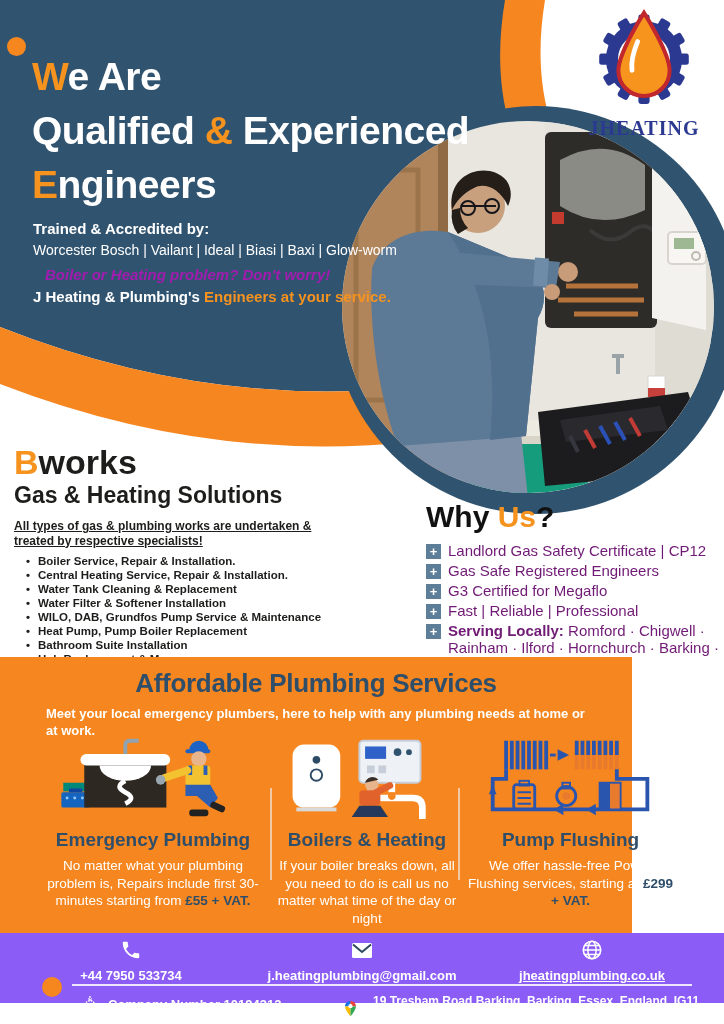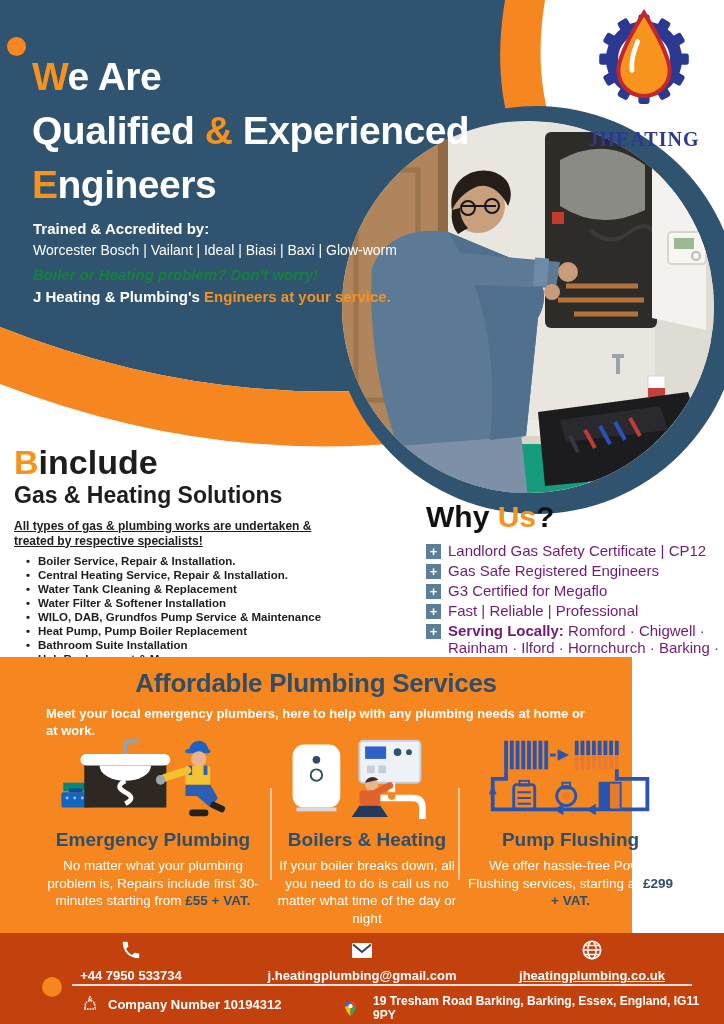--- a/index.html
+++ b/index.html
@@ -8,32 +8,32 @@
         font-family:"Liberation Sans", sans-serif;}
   .decor{position:absolute;left:0;top:0;}
 
   
   .dot{position:absolute;border-radius:50%;background:#F6871F;}
   .dot-top{left:7px;top:37px;width:19px;height:19px;}
   .dot-bottom{left:42px;top:977px;width:20px;height:20px;}
 
   
   .logo{position:absolute;left:582px;top:8px;width:124px;text-align:center;}
-  .logo-text{margin-top:20px;font-family:"Liberation Serif", serif;font-weight:bold;
+  .logo-text{margin-top:9px;font-family:"Liberation Serif", serif;font-weight:bold;
              font-size:20px;letter-spacing:1px;color:#2B3990;}
 
   
   .headline{position:absolute;left:32px;top:50px;color:#ffffff;font-weight:bold;
             font-size:39px;line-height:54px;letter-spacing:-.5px;}
   .acc{color:#F6921E;}
   .trained{position:absolute;left:33px;top:220px;color:#ffffff;}
   .trained-label{font-size:15px;font-weight:bold;}
   .brands{font-size:14px;margin-top:5px;}
   .taglines{position:absolute;left:33px;top:266px;font-size:15px;font-weight:bold;}
-  .tag1{color:#15803d;font-style:italic;}
+  .tag1{color:#a21caf;font-style:italic;margin-left:12px;}
   .tag2{color:#ffffff;margin-top:5px;}
   .acc2{color:#F6921E;}
 
   
   .bespoke{position:absolute;left:14px;top:444px;width:400px;color:#1D1D1B;}
   .bespoke-title{font-size:34px;font-weight:bold;line-height:36px;}
   .bespoke-sub{font-size:23px;font-weight:bold;margin-top:2px;}
   .bespoke-intro{font-size:12px;font-weight:bold;margin-top:10px;width:340px;line-height:14.5px;text-decoration:underline;}
   .bespoke ul{margin:6px 0 0 0;padding:0 0 0 24px;list-style:none;}
   .bespoke li{font-size:11.5px;font-weight:bold;line-height:14px;position:relative;}
@@ -61,21 +61,21 @@
   .svc-col-3{left:468px;width:205px;}
   .svc-illu{height:84px;}
   .svc-name{font-size:19px;font-weight:bold;color:#2F4E6A;margin-top:6px;}
   .svc-desc{font-size:13.5px;color:#ffffff;line-height:17.5px;margin-top:6px;}
   .svc-price{color:#2F4E6A;font-weight:bold;}
   .svc-divider{position:absolute;width:2px;height:92px;top:788px;background:rgba(240,245,255,.6);}
   .svc-div-1{left:270px;}
   .svc-div-2{left:458px;}
 
   
-  .footer{position:absolute;left:0;top:933px;width:724px;height:91px;background:#c2410c;color:#ffffff;}
+  .footer{position:absolute;left:0;top:933px;width:724px;height:70px;background:#8b5cf6;color:#ffffff;}
   .fcol{position:absolute;top:6px;text-align:center;}
   .fcol-phone{left:56px;width:150px;}
   .fcol-email{left:262px;width:200px;}
   .fcol-web{left:492px;width:200px;}
   .fcol .flabel{margin-top:3px;font-size:13px;font-weight:bold;}
   .fcol-web .flabel{text-decoration:underline;}
   .f-line{position:absolute;left:72px;top:51px;width:620px;height:1.5px;background:rgba(255,255,255,.85);}
   .f-company{position:absolute;left:80px;top:61px;display:flex;align-items:center;gap:8px;
              font-size:13px;font-weight:bold;}
   .f-address{position:absolute;left:342px;top:61px;display:flex;align-items:center;gap:14px;
@@ -197,21 +197,21 @@
     <div class="trained-label">Trained &amp; Accredited by:</div>
     <div class="brands">Worcester Bosch | Vailant | Ideal | Biasi | Baxi | Glow-worm</div>
   </div>
 
   <div class="taglines">
     <div class="tag1">Boiler or Heating problem? Don't worry!</div>
     <div class="tag2"><span>J Heating &amp; Plumbing's </span><span class="acc2">Engineers at your service.</span></div>
   </div>
 
   <section class="bespoke">
-    <div class="bespoke-title"><span class="acc">B</span><span>include</span></div>
+    <div class="bespoke-title"><span class="acc">B</span><span>works</span></div>
     <div class="bespoke-sub">Gas &amp; Heating Solutions</div>
     <div class="bespoke-intro">All types of gas &amp; plumbing works are undertaken &amp; treated by respective specialists!</div>
     <ul>
       <li>Boiler Service, Repair &amp; Installation.</li>
       <li>Central Heating Service, Repair &amp; Installation.</li>
       <li>Water Tank Cleaning &amp; Replacement</li>
       <li>Water Filter &amp; Softener Installation</li>
       <li>WILO, DAB, Grundfos Pump Service &amp; Maintenance</li>
       <li>Heat Pump, Pump Boiler Replacement</li>
       <li>Bathroom Suite Installation</li>

